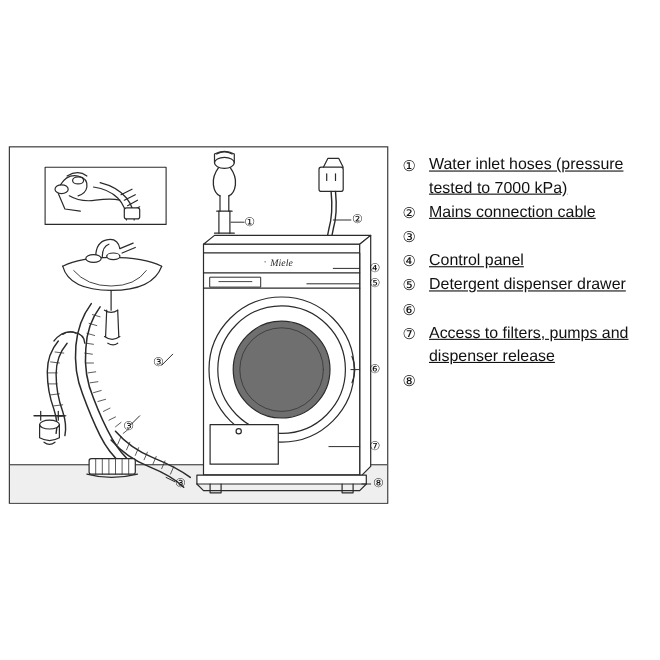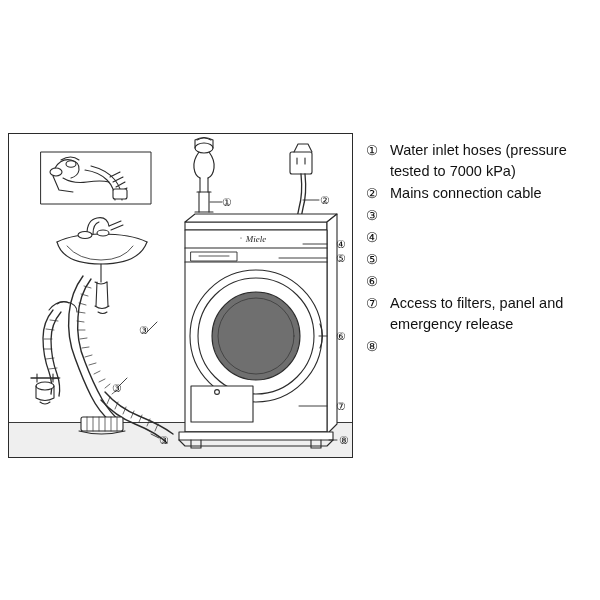--- a/index.html
+++ b/index.html
@@ -61,20 +61,21 @@
     font-size: 13.5px;
     line-height: 21px;
     color: #111;
     text-align: left;
   }
   .legend-text {
     font-size: 14.5px;
     line-height: 21px;
     color: #111;
     flex: 1 1 auto;
+    text-decoration: underline;
   }
 
   
   .callout {
     position: absolute;
     font-size: 11px;
     line-height: 13px;
     color: #111;
     font-family: "Liberation Sans", sans-serif;
   }
@@ -277,33 +278,35 @@
       <div class="legend-num">②</div>
       <div class="legend-text">Mains connection cable</div>
     </div>
 
     <div class="legend-row">
       <div class="legend-num">③</div>
     </div>
 
     <div class="legend-row">
       <div class="legend-num">④</div>
+      <div class="legend-text">Control panel</div>
     </div>
 
     <div class="legend-row">
       <div class="legend-num">⑤</div>
+      <div class="legend-text">Detergent dispenser drawer</div>
     </div>
 
     <div class="legend-row">
       <div class="legend-num">⑥</div>
     </div>
 
     <div class="legend-row">
       <div class="legend-num">⑦</div>
-      <div class="legend-text">Access to filters, panel and emergency release</div>
+      <div class="legend-text">Access to filters, pumps and dispenser release</div>
     </div>
 
     <div class="legend-row">
       <div class="legend-num">⑧</div>
     </div>
 
   </div>
 </div>
 
 </body></html>

